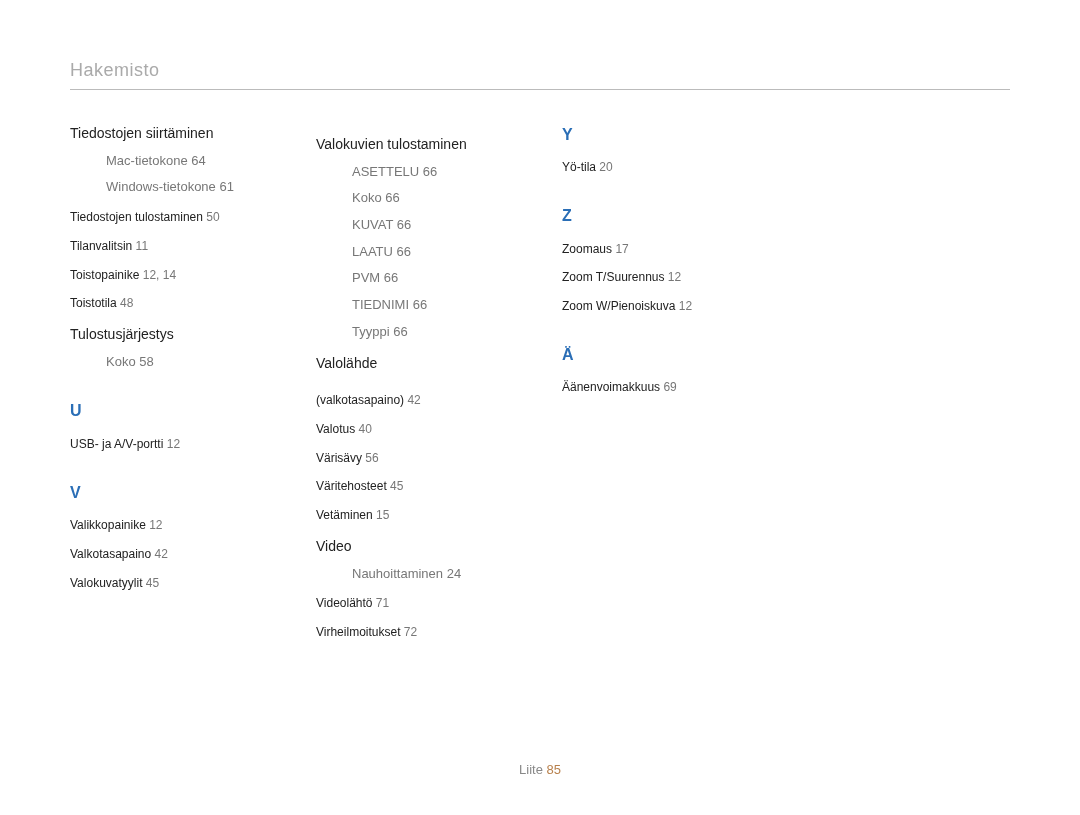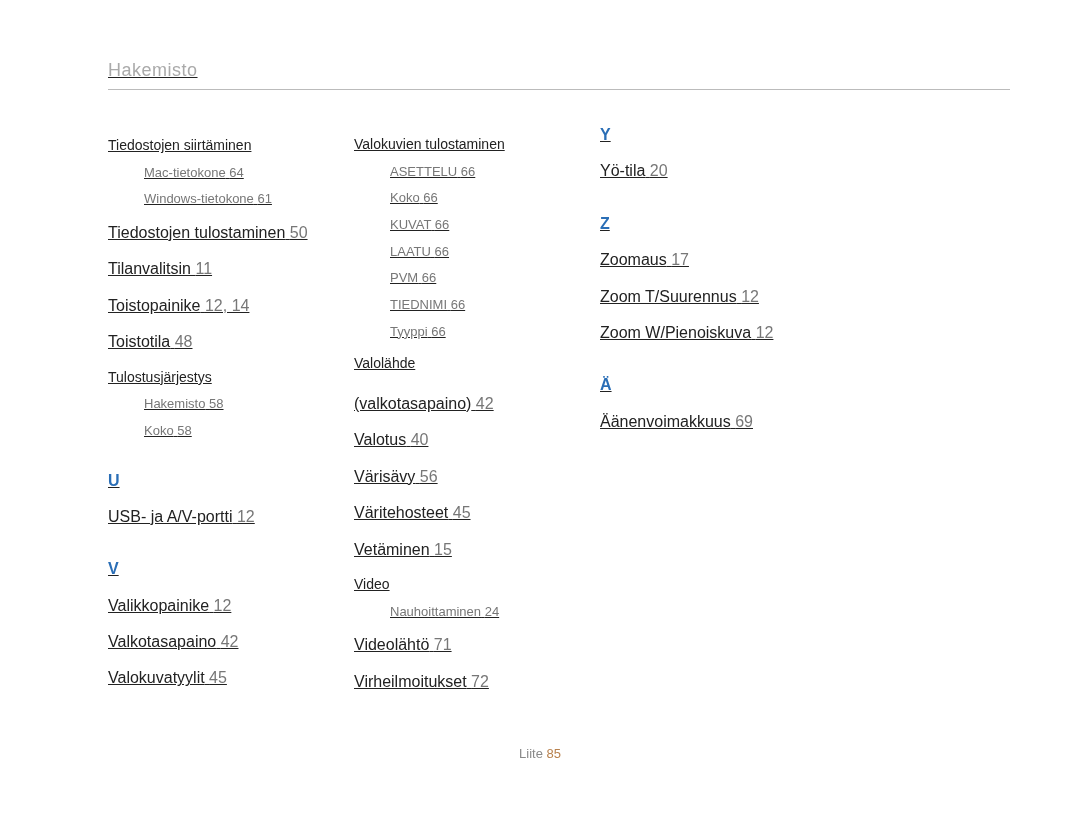--- a/index.html
+++ b/index.html
@@ -11,22 +11,21 @@
     font-family: Arial, Helvetica, sans-serif;
     color: #222;
     font-size: 14px;
     -webkit-font-smoothing: antialiased;
   }
   .page {
     position: relative;
     width: 1080px;
     height: 803px;
     box-sizing: border-box;
-    padding: 60px 70px 40px 108px;
-    text-decoration: underline;
+    padding: 60px 70px 40px 70px;
   }
   .page-title {
     font-size: 18px;
     font-weight: 300;
     color: #aaa;
     letter-spacing: 0.5px;
     padding-bottom: 8px;
     border-bottom: 1px solid #bbb;
     margin-bottom: 30px;
   }
@@ -55,46 +54,46 @@
   .sub-entry {
     color: #777;
     font-weight: 400;
     font-size: 13px;
     margin-top: 2px;
     margin-left: 36px;
   }
   .entry {
     color: #222;
     font-weight: 400;
-    font-size: 16px;
+    font-size: 12px;
     margin-top: 6px;
   }
   .pg { color: #777; font-weight: 400; }
   .footer {
     position: absolute;
-    bottom: 42px;
+    bottom: 26px;
     left: 0; right: 0;
     text-align: center;
     font-size: 13px;
     color: #888;
   }
   .footer .num { color: #b8814d; }
 </style>
 </head>
 <body>
 
 <div class="page">
 
   <div class="page-title">Hakemisto</div>
 
   <div class="columns">
 
     <div class="col">
 
-      <div class="entry-head" style="margin-top:12px">Tiedostojen siirtäminen</div>
+      <div class="entry-head" style="margin-top:0">Tiedostojen siirtäminen</div>
       <div class="sub-entry">
         <span>Mac-tietokone</span>
         <span class="pg">64</span>
       </div>
       <div class="sub-entry">
         <span>Windows-tietokone</span>
         <span class="pg">61</span>
       </div>
 
       <div class="entry">
@@ -108,24 +107,20 @@
       <div class="entry">
         <span>Toistopainike</span>
         <span class="pg">12, 14</span>
       </div>
       <div class="entry">
         <span>Toistotila</span>
         <span class="pg">48</span>
       </div>
 
       <div class="entry-head">Tulostusjärjestys</div>
-      <div class="sub-entry">
-        <span>Hakemisto</span>
-        <span class="pg">58</span>
-      </div>
       <div class="sub-entry">
         <span>Koko</span>
         <span class="pg">58</span>
       </div>
 
       <div class="letter-head">U</div>
       <div class="entry">
         <span>USB- ja A/V-portti</span>
         <span class="pg">12</span>
       </div>

